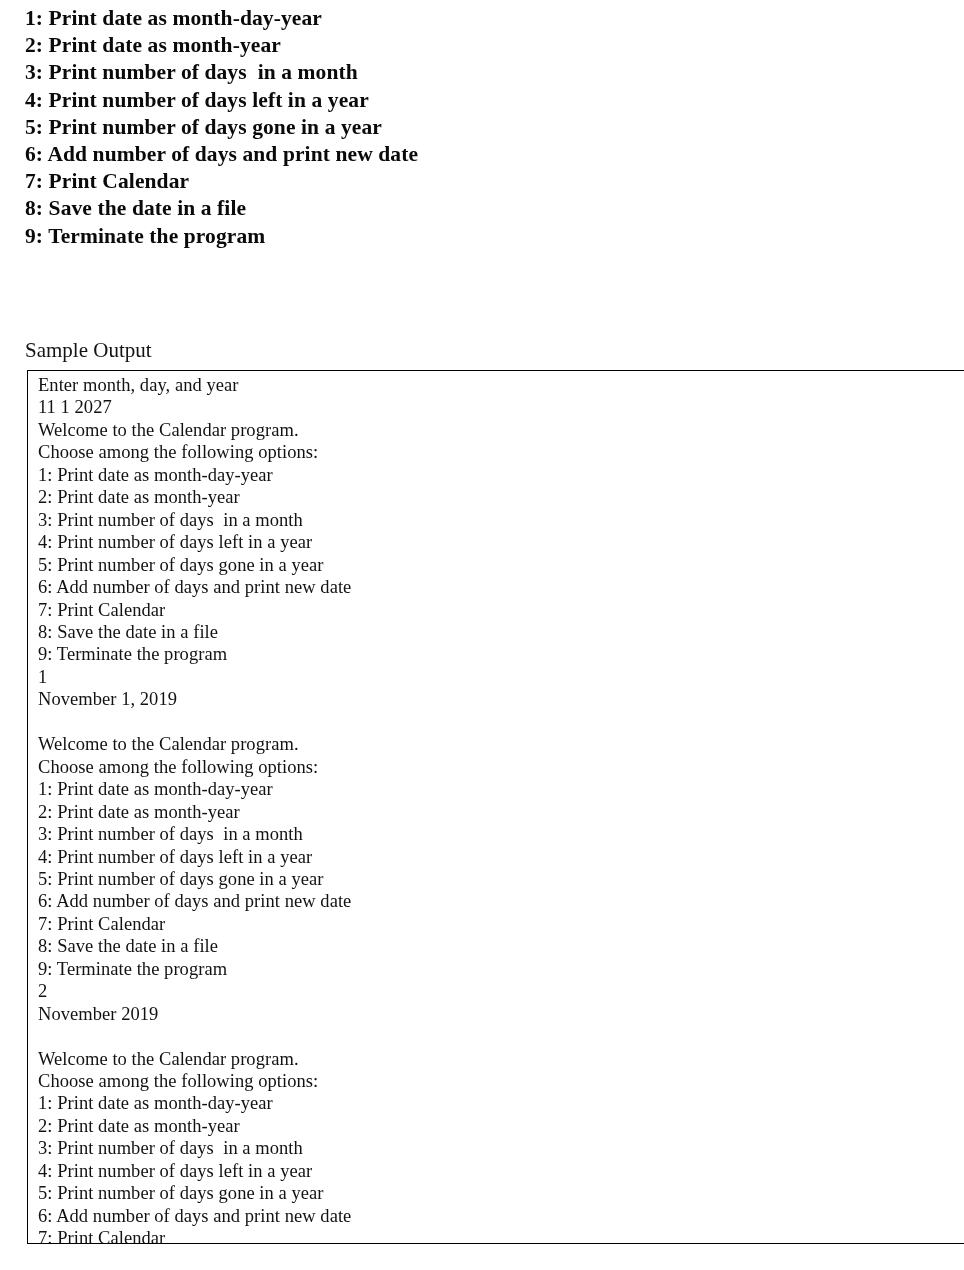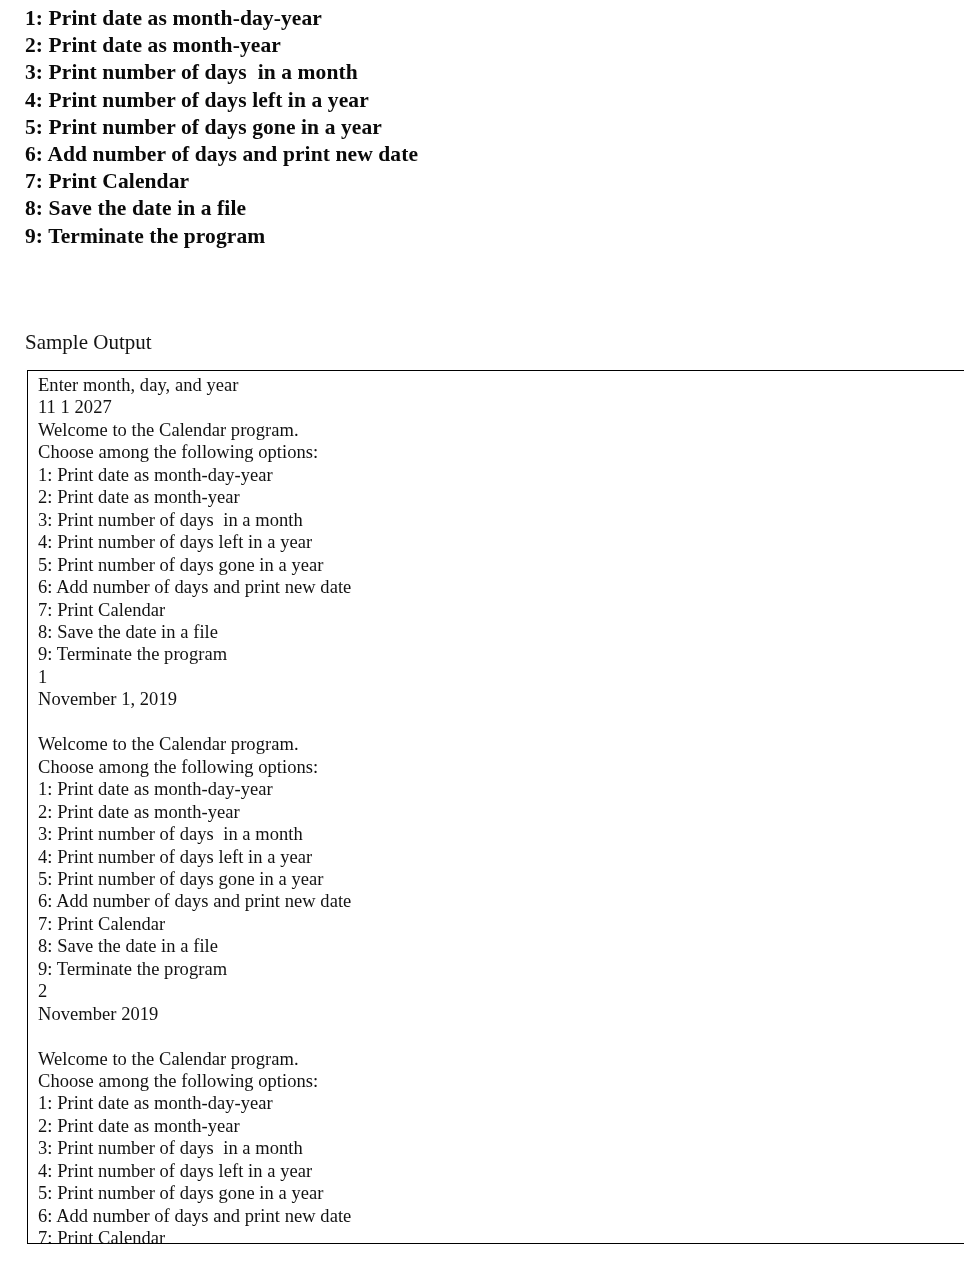--- a/index.html
+++ b/index.html
@@ -30,21 +30,21 @@
     line-height: 27.2px;
     white-space: pre;
     letter-spacing: 0.1px;
     color: #0a0a0a;
   }
 
   
   #sample-output-heading {
     position: absolute;
     left: 25px;
-    top: 328px;
+    top: 336px;
     font-size: 21px;
     font-weight: normal;
     line-height: 28px;
     white-space: pre;
     color: #141414;
   }
 
   
   #output-box {
     position: absolute;

